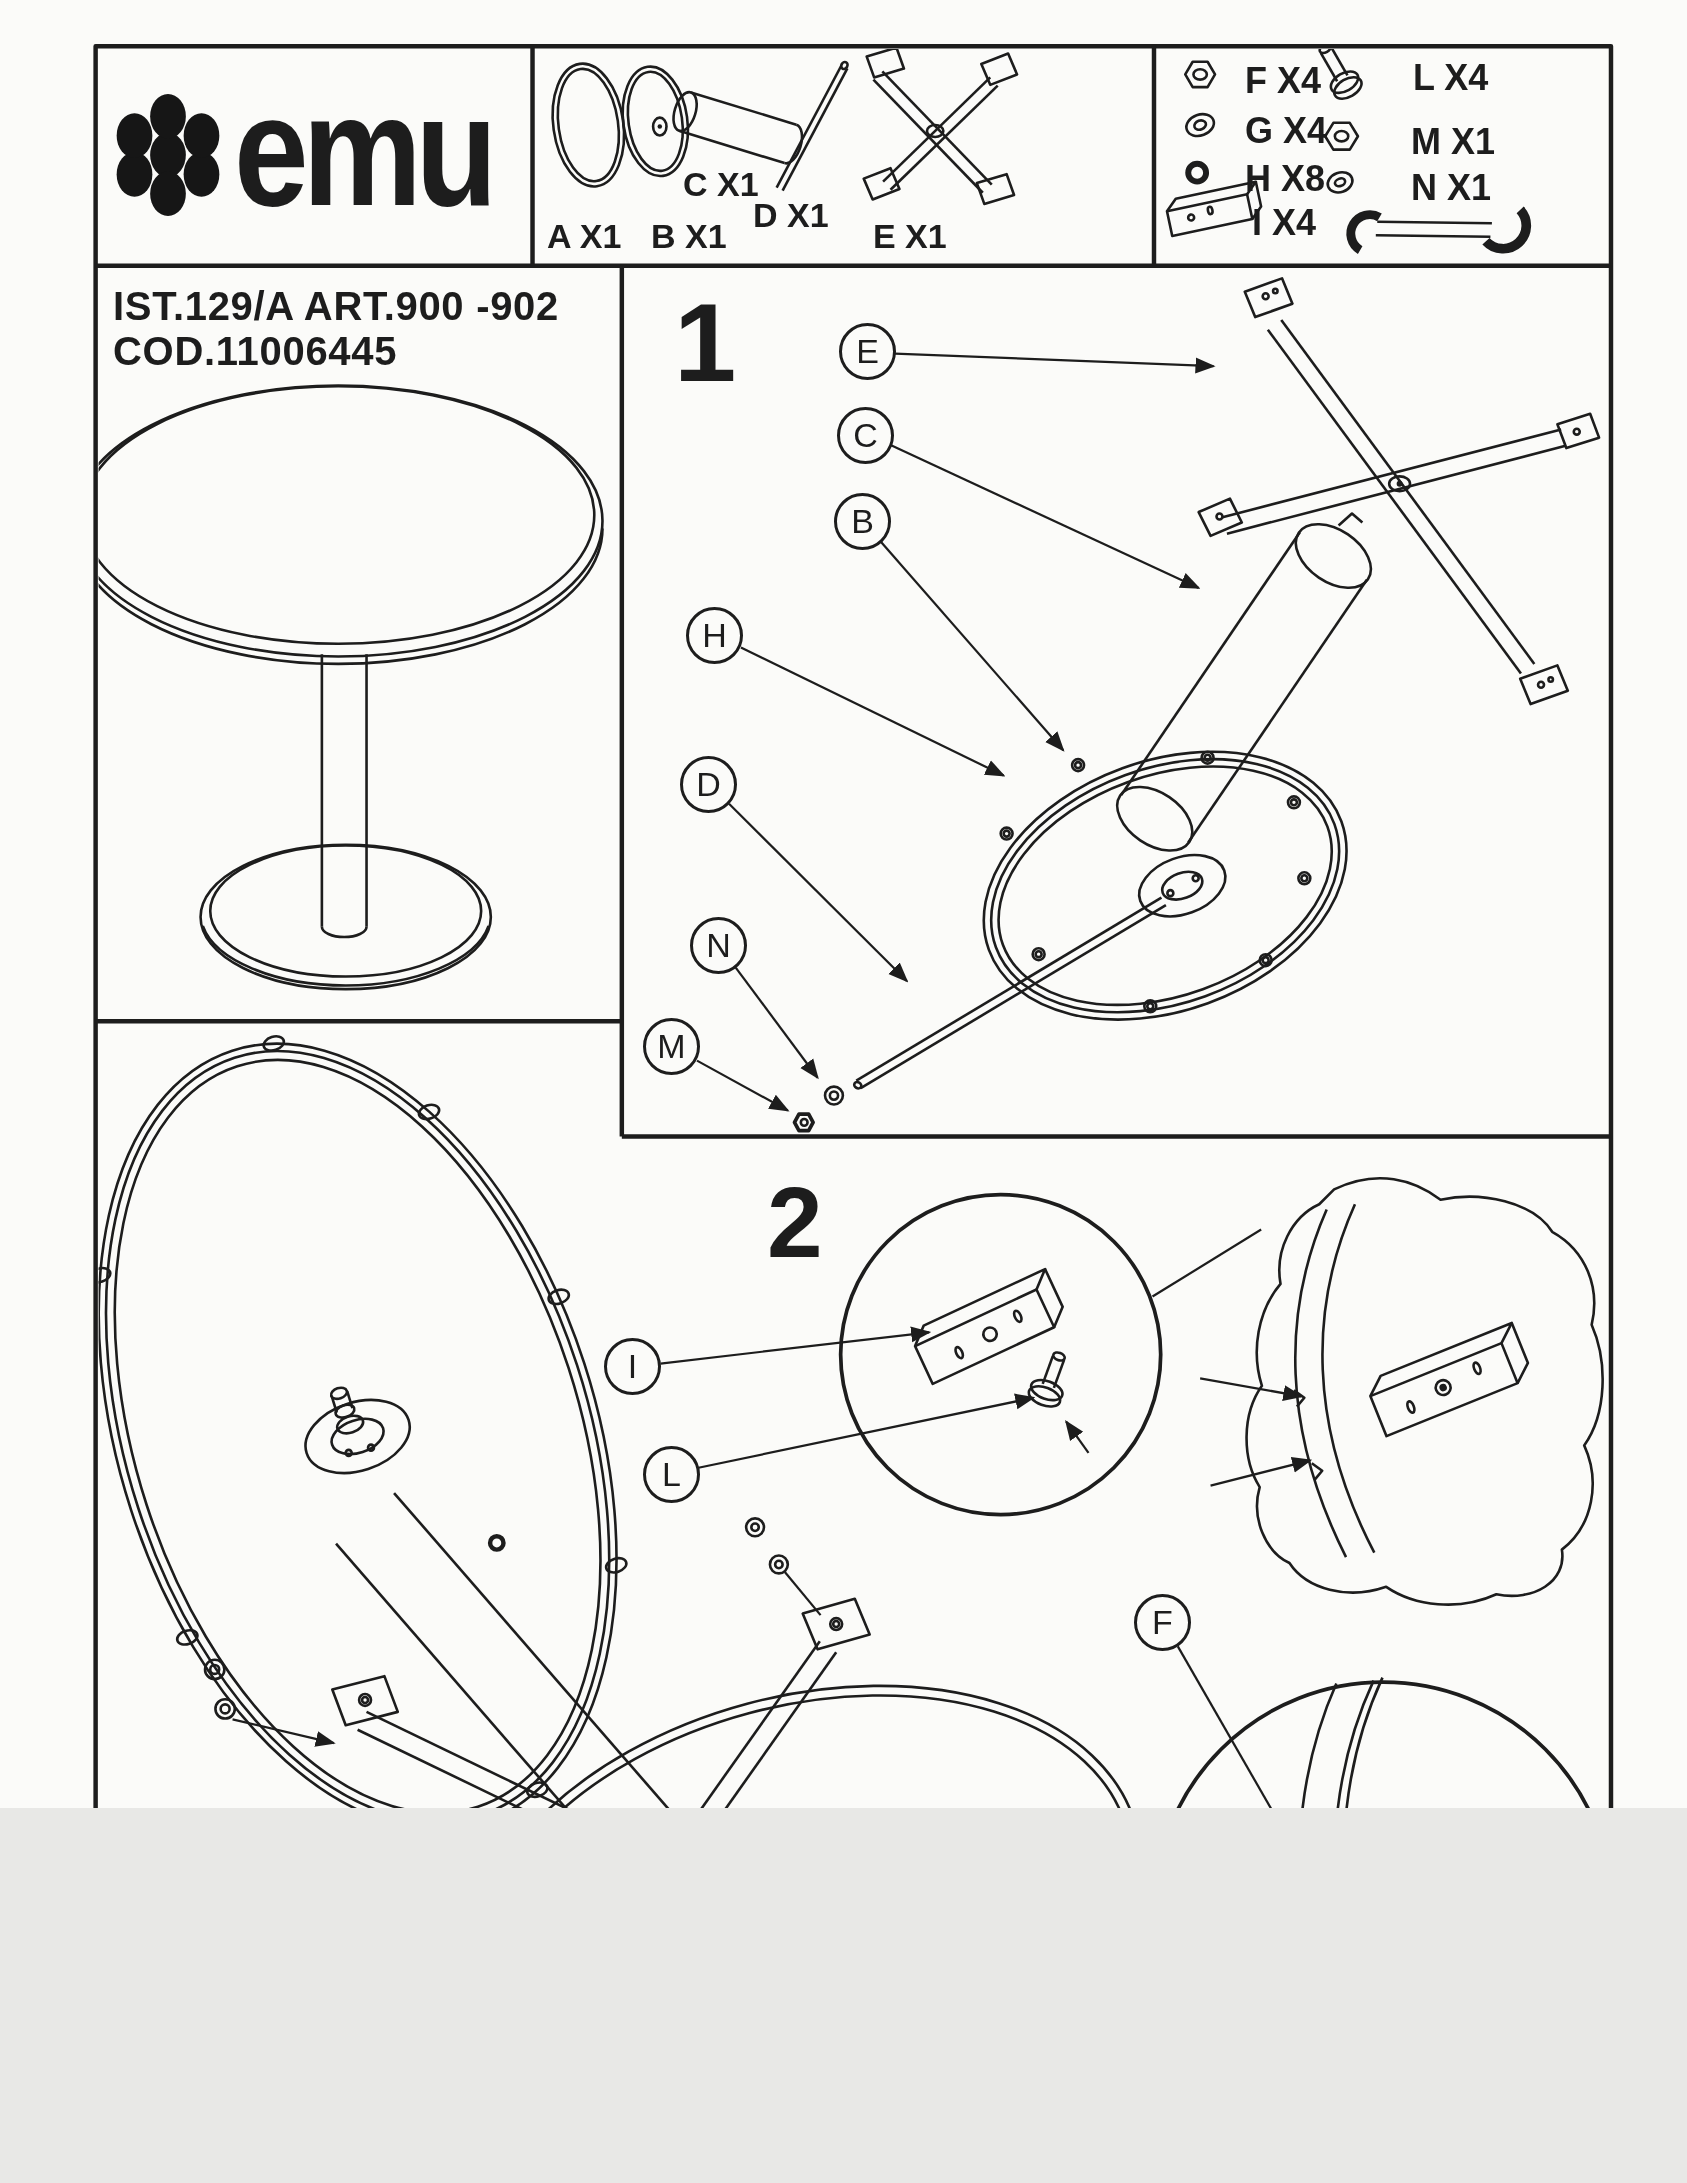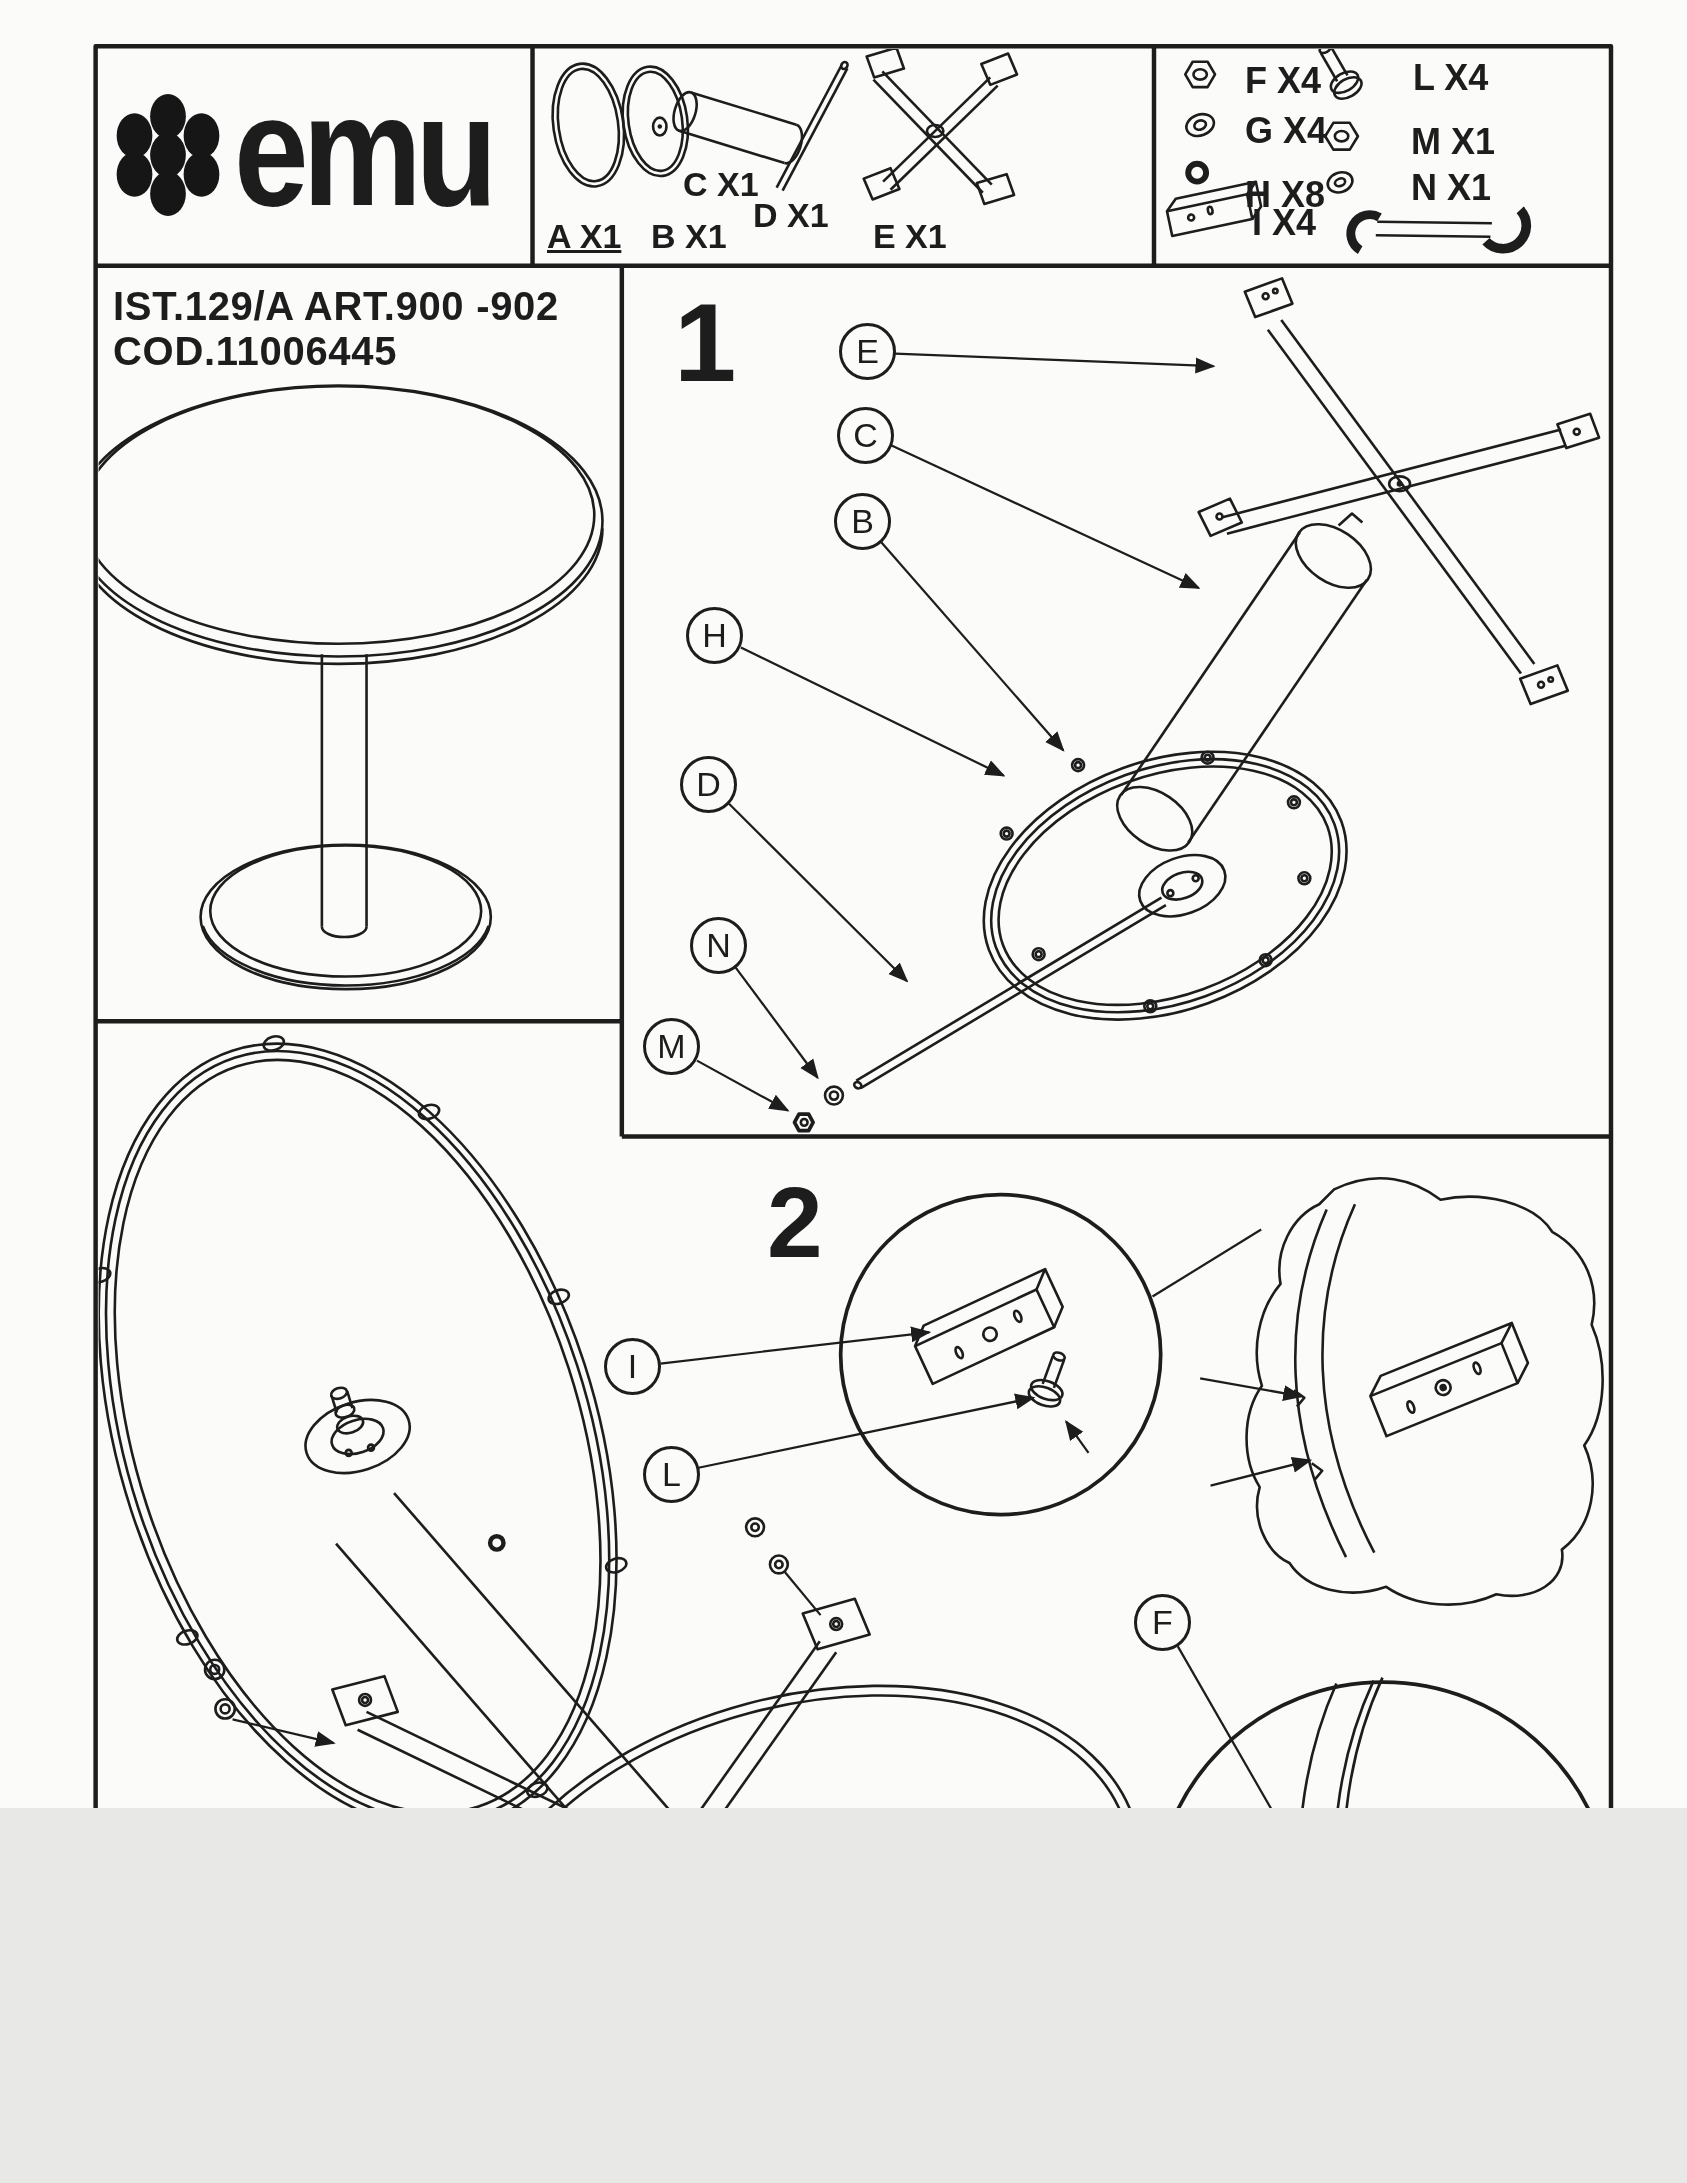--- a/index.html
+++ b/index.html
@@ -383,29 +383,29 @@
       <ellipse cx="75" cy="34" rx="24" ry="30"></ellipse>
       <ellipse cx="120" cy="60" rx="24" ry="30"></ellipse>
     </g>
   </svg>
   <div class="brand">emu</div>
 </div>
 
 <div class="doc-line" style="left:113px;top:284px;">IST.129/A ART.900 -902</div>
 <div class="doc-line" style="left:113px;top:329px;">COD.11006445</div>
 
-<div class="part-label" style="left:547px;top:217px;text-decoration:underline;">A X1</div>
+<div class="part-label" style="left:547px;top:217px;">A X1</div>
 <div class="part-label" style="left:651px;top:217px;">B X1</div>
 <div class="part-label" style="left:683px;top:165px;">C X1</div>
 <div class="part-label" style="left:753px;top:196px;">D X1</div>
 <div class="part-label" style="left:873px;top:217px;text-align:right;">E X1</div>
 
 <div class="hw-label" style="left:1245px;top:60px;">F X4</div>
 <div class="hw-label" style="left:1245px;top:110px;">G X4</div>
-<div class="hw-label" style="left:1245px;top:158px;margin-top:16px;">H X8</div>
+<div class="hw-label" style="left:1245px;top:158px;">H X8</div>
 <div class="hw-label" style="left:1252px;top:202px;">I X4</div>
 <div class="hw-label" style="left:1413px;top:57px;">L X4</div>
 <div class="hw-label" style="left:1411px;top:121px;">M X1</div>
 <div class="hw-label" style="left:1411px;top:167px;">N X1</div>
 
 <div class="stepnum" style="left:674px;top:287px;font-size:112px;">1</div>
 <div class="stepnum" style="left:767px;top:1172px;font-size:100px;">2</div>
 <div class="stepnum" style="left:1072px;top:2014px;font-size:108px;">3</div>
 
 <div class="callout" style="left:839px;top:323px;">E</div>

